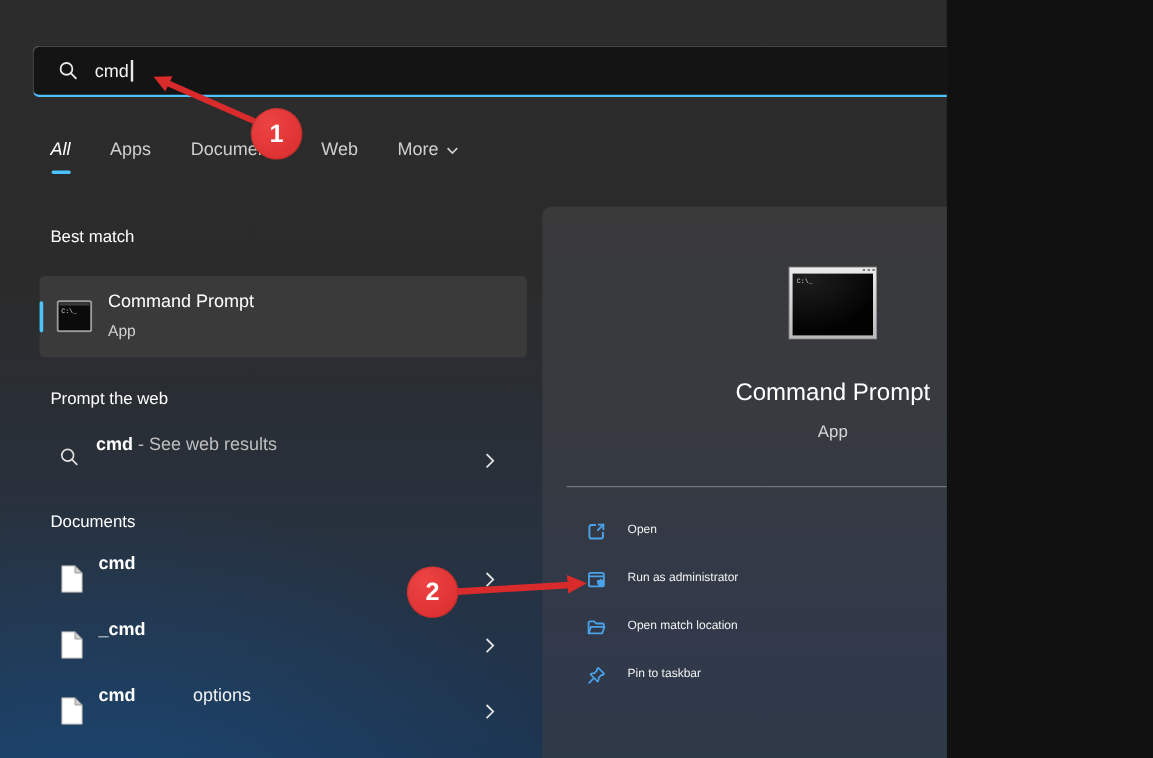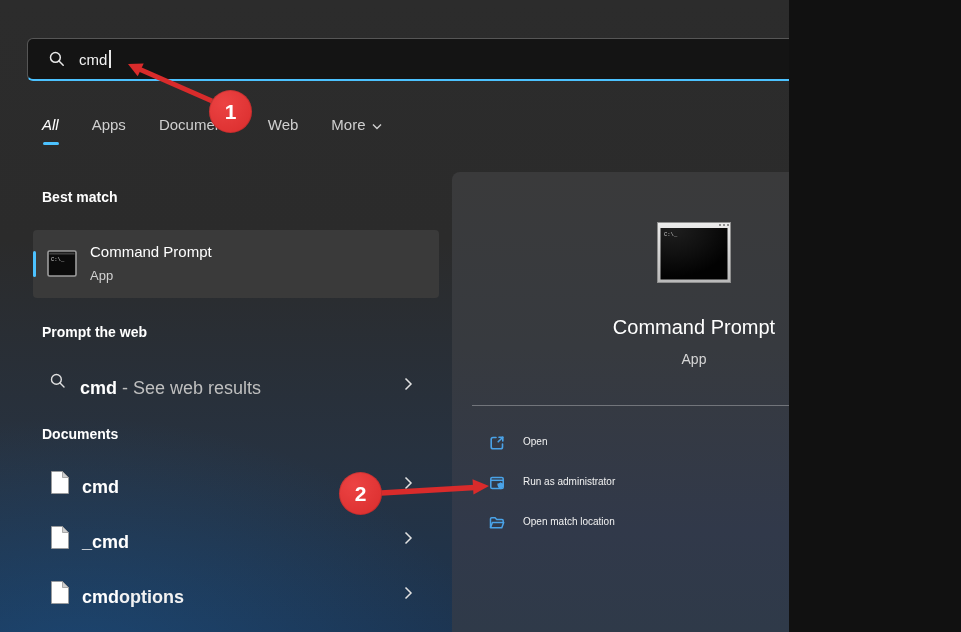--- a/index.html
+++ b/index.html
@@ -23,36 +23,36 @@
   
   .tabs{position:absolute;left:42px;top:116px;display:flex;gap:33px;align-items:center;}
   .tab{position:relative;font-size:15px;color:#cfcfcf;cursor:default;display:flex;align-items:center;gap:6px;}
   .tab.active{color:#ffffff;font-style:italic;}
   .tab.active .tab-underline{
     position:absolute;left:1px;bottom:-12px;width:16px;height:3px;border-radius:2px;background:#4cc2ff;
   }
   .dots{position:absolute;left:897px;top:114px;width:36px;height:24px;display:flex;align-items:center;justify-content:center;gap:4px;}
   .dots i{width:3px;height:3px;background:#fff;border-radius:1px;}
   
-  .heading{position:absolute;left:42px;color:#fff;font-size:14px;font-weight:700;}
+  .heading{position:absolute;left:42px;color:#fff;font-size:14px;font-weight:400;}
   .bm-item{
     position:absolute;left:33px;top:230px;width:406px;height:68px;
     background:#3a3a3a;border-radius:4px;
   }
   .bm-accent{position:absolute;left:0;top:21px;width:3px;height:26px;background:#4cc2ff;border-radius:2px;}
   .bm-icon{position:absolute;left:14px;top:20px;}
   .bm-title{position:absolute;left:57px;top:13px;color:#fff;font-size:15px;}
   .bm-sub{position:absolute;left:57px;top:38px;color:#d2d2d2;font-size:13px;}
   .row{
     position:absolute;left:33px;width:406px;height:44px;border-radius:4px;
   }
   .row .ricon{position:absolute;left:16px;top:10px;}
-  .row .rlabel{position:absolute;left:47px;top:16px;font-size:18px;color:#fff;}
+  .row .rlabel{position:absolute;left:47px;top:0;font-size:15px;color:#fff;}
   .row .rlabel .m{font-weight:700;}
-  .row .rlabel .rest{font-weight:700;color:#f2f2f2;}
+  .row .rlabel .rest{font-weight:400;color:#f2f2f2;margin-left:48px;}
   .row .suffix{color:#bfbfbf;font-weight:400;white-space:pre;}
   .row .chev{position:absolute;right:26px;top:15px;}
   .doc .rlabel{left:49px;}
   .doc .ricon{left:17px;top:9px;}
   
   .panel{
     position:absolute;left:452px;top:172px;width:509px;height:460px;
     border-radius:8px 0 0 0;
     background:linear-gradient(180deg,#3a3a3b 0%,#373a3f 38%,#31394a 78%,#2f3a49 100%);
   }
@@ -236,20 +236,29 @@
       </div>
       <div class="action">
         <span class="aicon">
           <svg width="18" height="18" viewBox="0 0 18 18" fill="none" stroke="#4aa3e8" stroke-width="1.5" stroke-linejoin="round">
             <path d="M2.5 13.8 V5 c0-.7.5-1.2 1.2-1.2 h3.4 l1.6 1.8 h5.3 c.7 0 1.2.5 1.2 1.2 v1.1"></path>
             <path d="M2.5 13.8 l1.9-5.4 h11.3 l-1.9 5.4 z"></path>
           </svg>
         </span>
         <span class="alabel">Open match location</span>
       </div>
+      <div class="action">
+        <span class="aicon">
+          <svg width="18" height="18" viewBox="0 0 18 18" fill="none" stroke="#4aa3e8" stroke-width="1.4" stroke-linejoin="round" stroke-linecap="round">
+            <path d="M10.6 2.6 l4.8 4.8 -1.2 1.2 -.9-.2 -2.5 2.5 c.35 1.1.1 2.2-.7 3.1 l-6.1-6.1 c.9-.8 2-1.05 3.1-.7 l2.5-2.5 -.2-.9 z"></path>
+            <line x1="6.2" y1="11.8" x2="3" y2="15"></line>
+          </svg>
+        </span>
+        <span class="alabel">Pin to taskbar</span>
+      </div>
     </div>
   </div>
 
   <svg class="overlay" viewBox="0 0 961 632">
     <line x1="212" y1="101" x2="139" y2="69" stroke="#d92b2b" stroke-width="5"></line>
     <polygon points="128,64 143.7,63.6 137.7,76.2" fill="#d92b2b"></polygon>
     <line x1="381" y1="493" x2="475" y2="487.5" stroke="#d92b2b" stroke-width="5.5"></line>
     <polygon points="489,486 473.5,494.6 472.5,479.2" fill="#d92b2b"></polygon>
   </svg>
 

